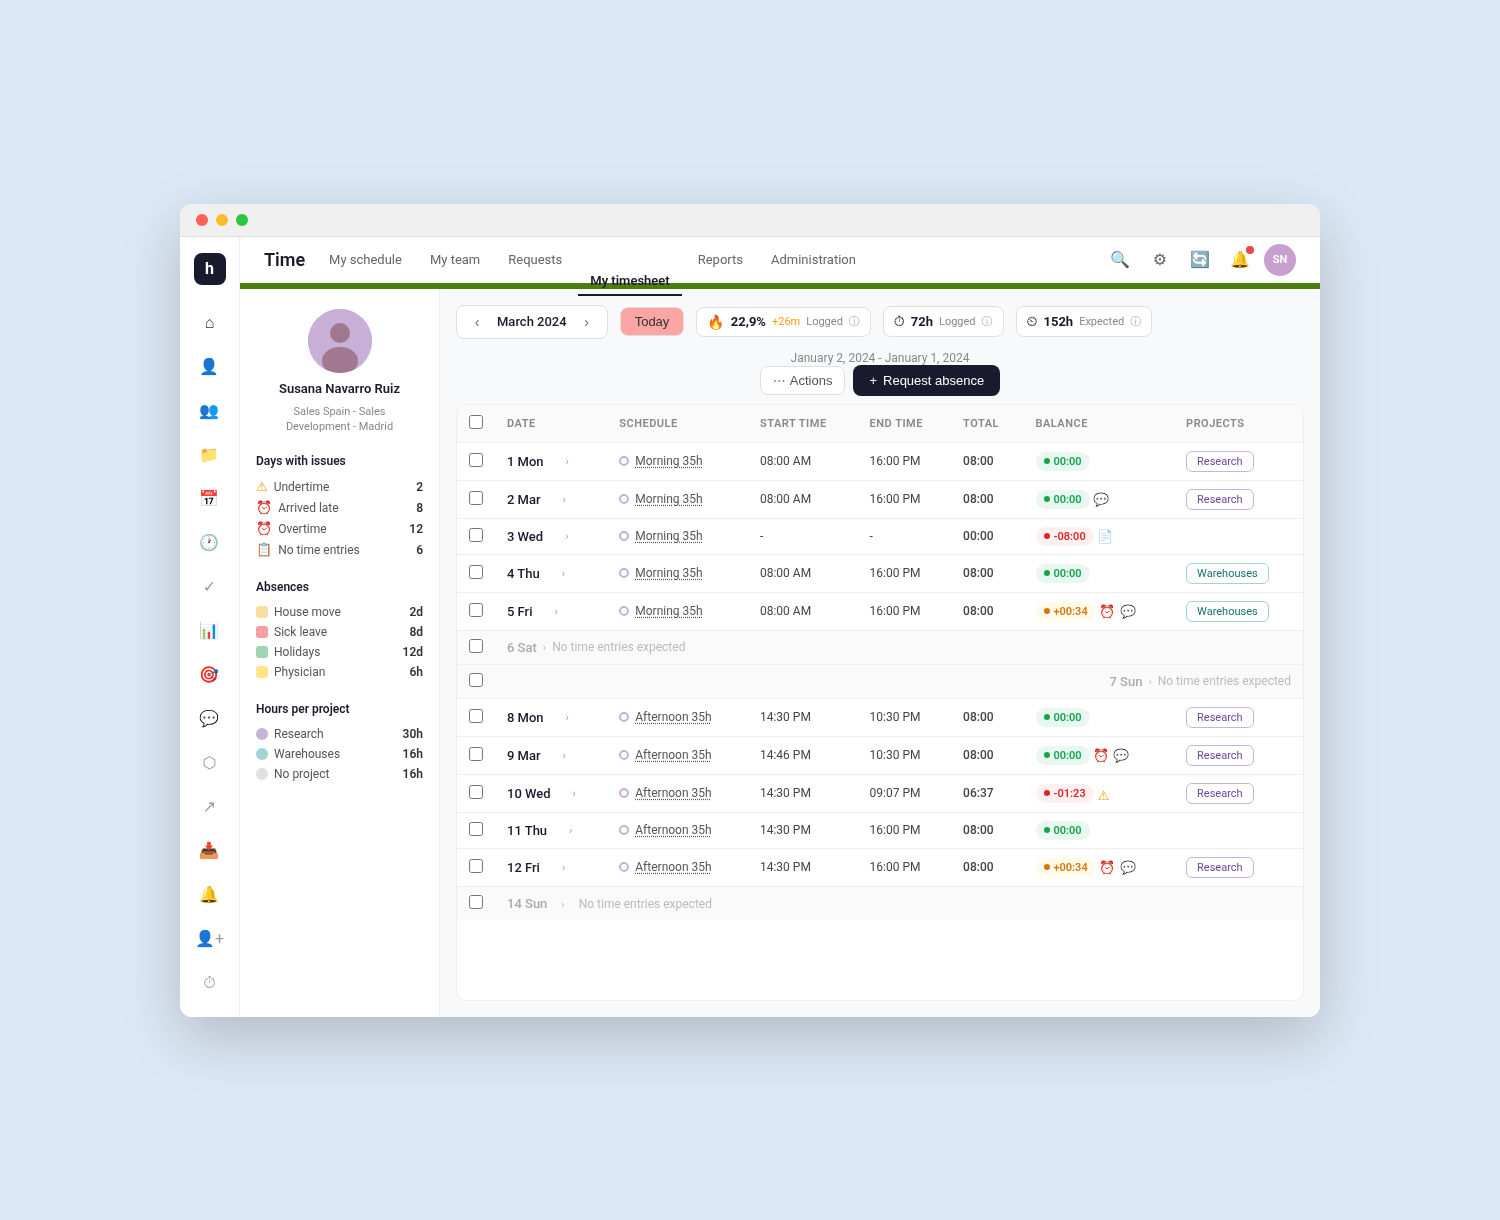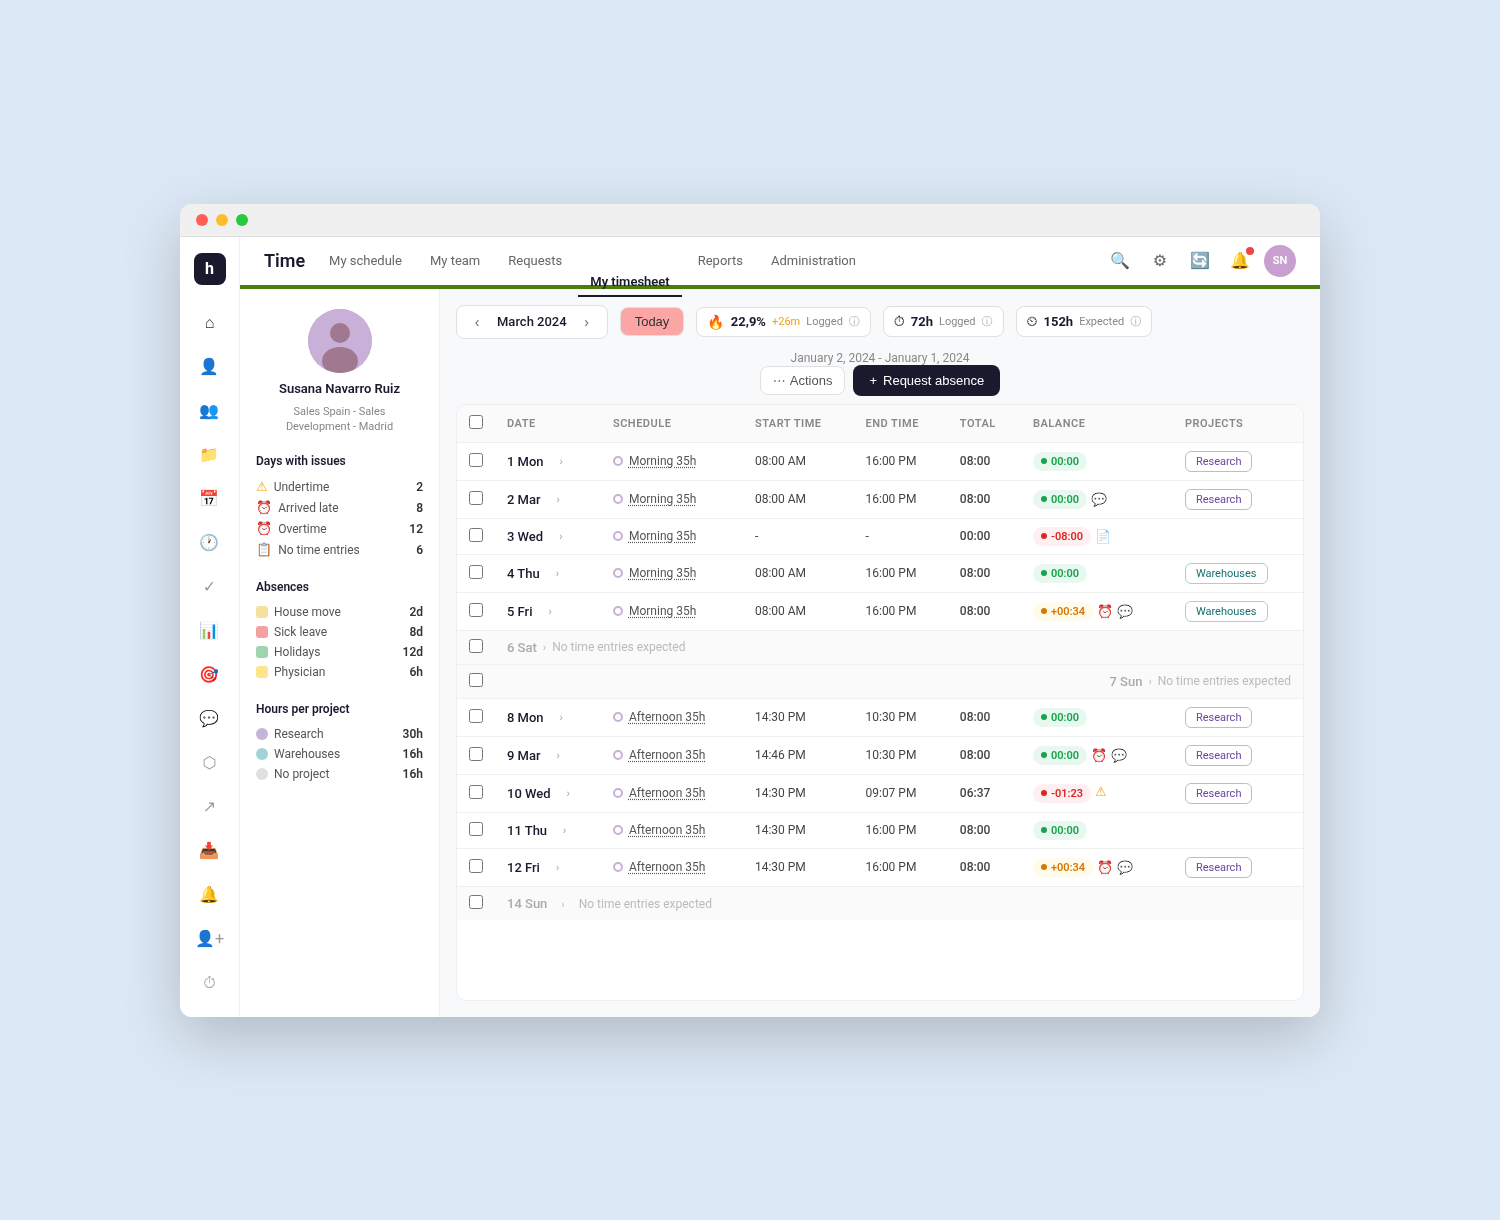--- a/index.html
+++ b/index.html
@@ -69,21 +69,21 @@
     .sidebar-icon.active { color: #333; }
     .main-content {
       flex: 1;
       display: flex;
       flex-direction: column;
       overflow: hidden;
       background: #f8f9fb;
     }
     .topnav {
       background: #fff;
-      border-bottom: 4px solid #4d7c0f;
+      border-bottom: 6px solid #4d7c0f;
       padding: 0 24px;
       display: flex;
       align-items: center;
       gap: 4px;
       height: 52px;
     }
     .topnav-title {
       font-size: 18px;
       font-weight: 600;
       color: #1a1a2e;
@@ -282,21 +282,21 @@
     tbody td {
       padding: 8px 12px;
       font-size: 12px;
       color: #333;
       vertical-align: middle;
     }
     .row-checkbox {
       width: 14px; height: 14px; cursor: pointer;
     }
     .date-cell {
-      display: flex; align-items: center; gap: 16px;
+      display: flex; align-items: center; gap: 22px;
       font-weight: 500; font-size: 13px; color: #1a1a2e;
       white-space: nowrap;
     }
     .date-arrow {
       color: #aaa; font-size: 11px;
     }
     .schedule-cell {
       display: flex; align-items: center; gap: 6px;
     }
     .schedule-dot {
@@ -764,21 +764,21 @@
       <td>
         <div class="schedule-cell">
           <div class="schedule-dot"></div>
           <span class="schedule-name">Afternoon 35h</span>
         </div>
       </td>
       <td class="time-text">14:30 PM</td>
       <td class="time-text">09:07 PM</td>
       <td class="total-text">06:37</td>
       <td>
-        <div style="display:flex;align-items:flex-start;gap:4px;">
+        <div style="display:flex;align-items:flex-end;gap:4px;">
           <span class="balance-badge balance-red">
       <span style="width:6px;height:6px;border-radius:50%;background:#dc2626;display:inline-block;"></span>
       -01:23
     </span>
           <span class="row-icon orange">⚠</span>
         </div>
       </td>
       <td><span class="project-tag research">Research</span> </td>
     </tr>
                   <tr>

